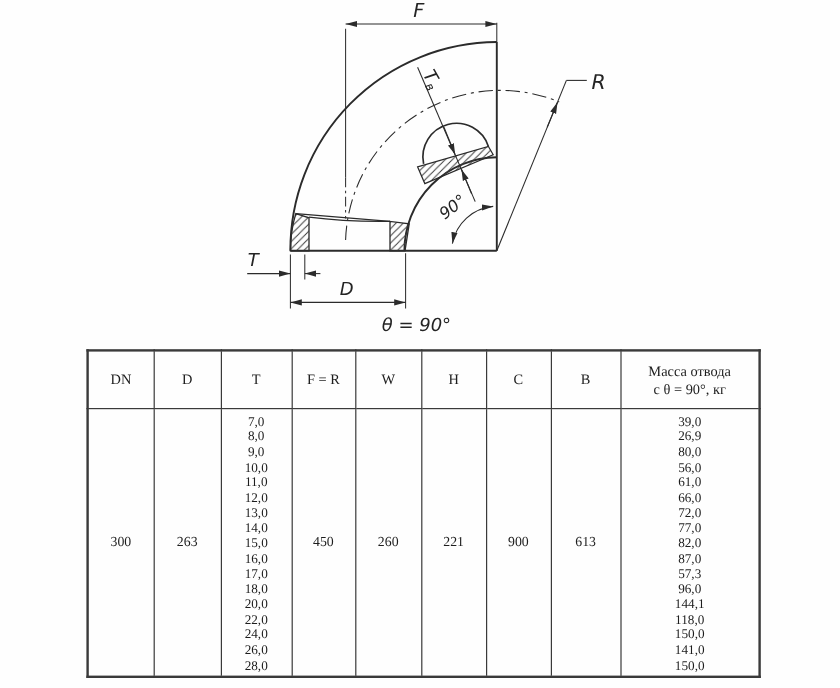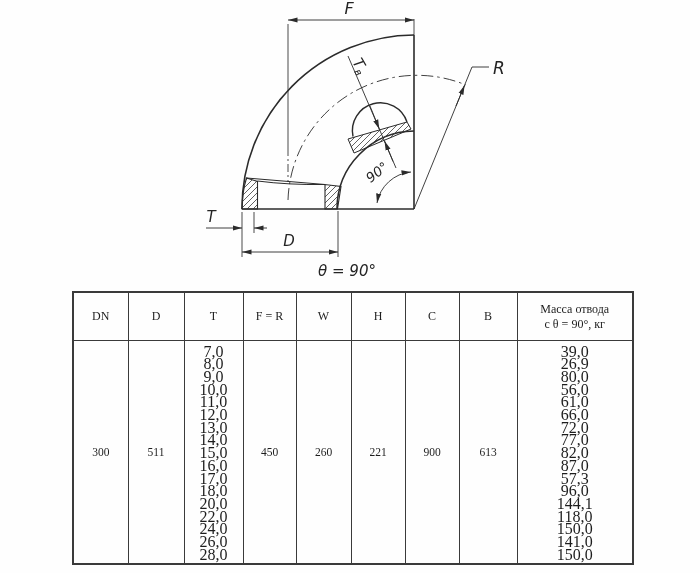--- a/index.html
+++ b/index.html
@@ -13,21 +13,21 @@
 
   
   #spec-table-wrap{position:absolute;left:72px;top:291px;width:560px;height:274px;}
   table.spec{border-collapse:collapse;table-layout:fixed;width:560px;height:274px;
              border:2px solid #3a3a3a;color:#1d1d1d;}
   table.spec td,table.spec th{border:1.6px solid #3a3a3a;text-align:center;vertical-align:middle;
              padding:0;font-weight:normal;}
   table.spec th{height:47px;font-size:12px;}
   th.mass-h{font-size:12.3px;line-height:15px;}
   td.val{font-size:11.5px;}
-  .num-list{font-size:16px;line-height:12.7px;padding-top:3px;}
+  .num-list{font-size:11px;line-height:12.7px;padding-top:3px;}
 </style>
 </head>
 <body>
 
 <div id="page">
 
   <svg id="drawing" viewBox="0 0 700 285" xmlns="http://www.w3.org/2000/svg">
     <defs>
       <marker id="arr" viewBox="0 0 10 6" markerWidth="10" markerHeight="6" refX="9.5" refY="3" orient="auto-start-reverse" markerUnits="userSpaceOnUse">
         <path d="M0,0.4 L9.5,3 L0,5.6 Z" fill="#2b2b2b"></path>
@@ -121,21 +121,21 @@
         <th>H</th>
         <th>C</th>
         <th>B</th>
         <th class="mass-h">
           <div>Масса отвода</div>
           <div>с θ =  90°, кг</div>
         </th>
       </tr>
       <tr>
         <td class="val">300</td>
-        <td class="val">511</td>
+        <td class="val">263</td>
         <td class="val">
           <div class="num-list">
                 <div>7,0</div>
                 <div>8,0</div>
                 <div>9,0</div>
                 <div>10,0</div>
                 <div>11,0</div>
                 <div>12,0</div>
                 <div>13,0</div>
                 <div>14,0</div>

